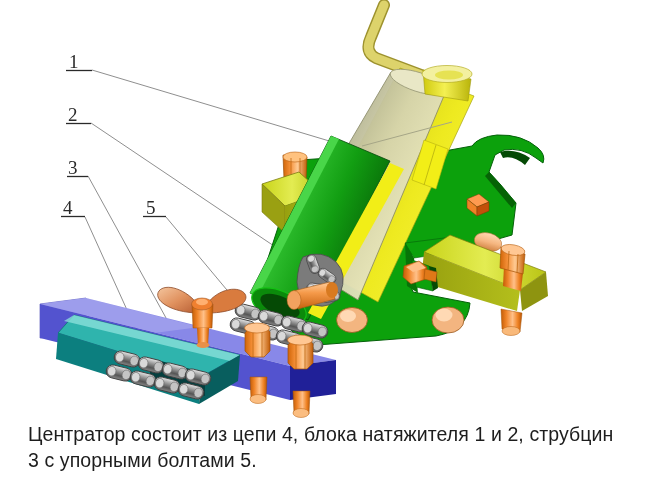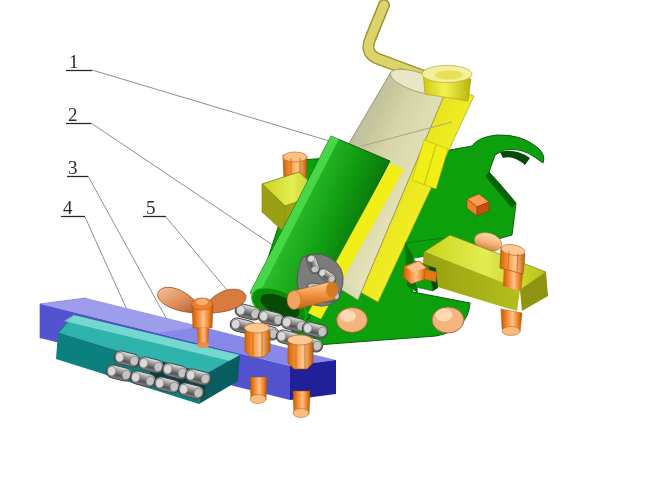--- a/index.html
+++ b/index.html
@@ -274,13 +274,17 @@
   </g>
   <g stroke-width="1.3" stroke="#2a2a2a">
     <line x1="66" y1="70.5" x2="92" y2="70.5"></line>
     <line x1="66" y1="123.5" x2="91" y2="123.5"></line>
     <line x1="67" y1="176.5" x2="88" y2="176.5"></line>
     <line x1="61" y1="216.5" x2="85" y2="216.5"></line>
     <line x1="143" y1="216.5" x2="166" y2="216.5"></line>
   </g>
 </svg>
 
+<div class="caption">
+  <div>Центратор состоит из цепи 4, блока натяжителя 1 и 2, струбцин</div>
+  <div>3 с упорными болтами 5.</div>
 </div>
+</div>
 
 </body></html>

